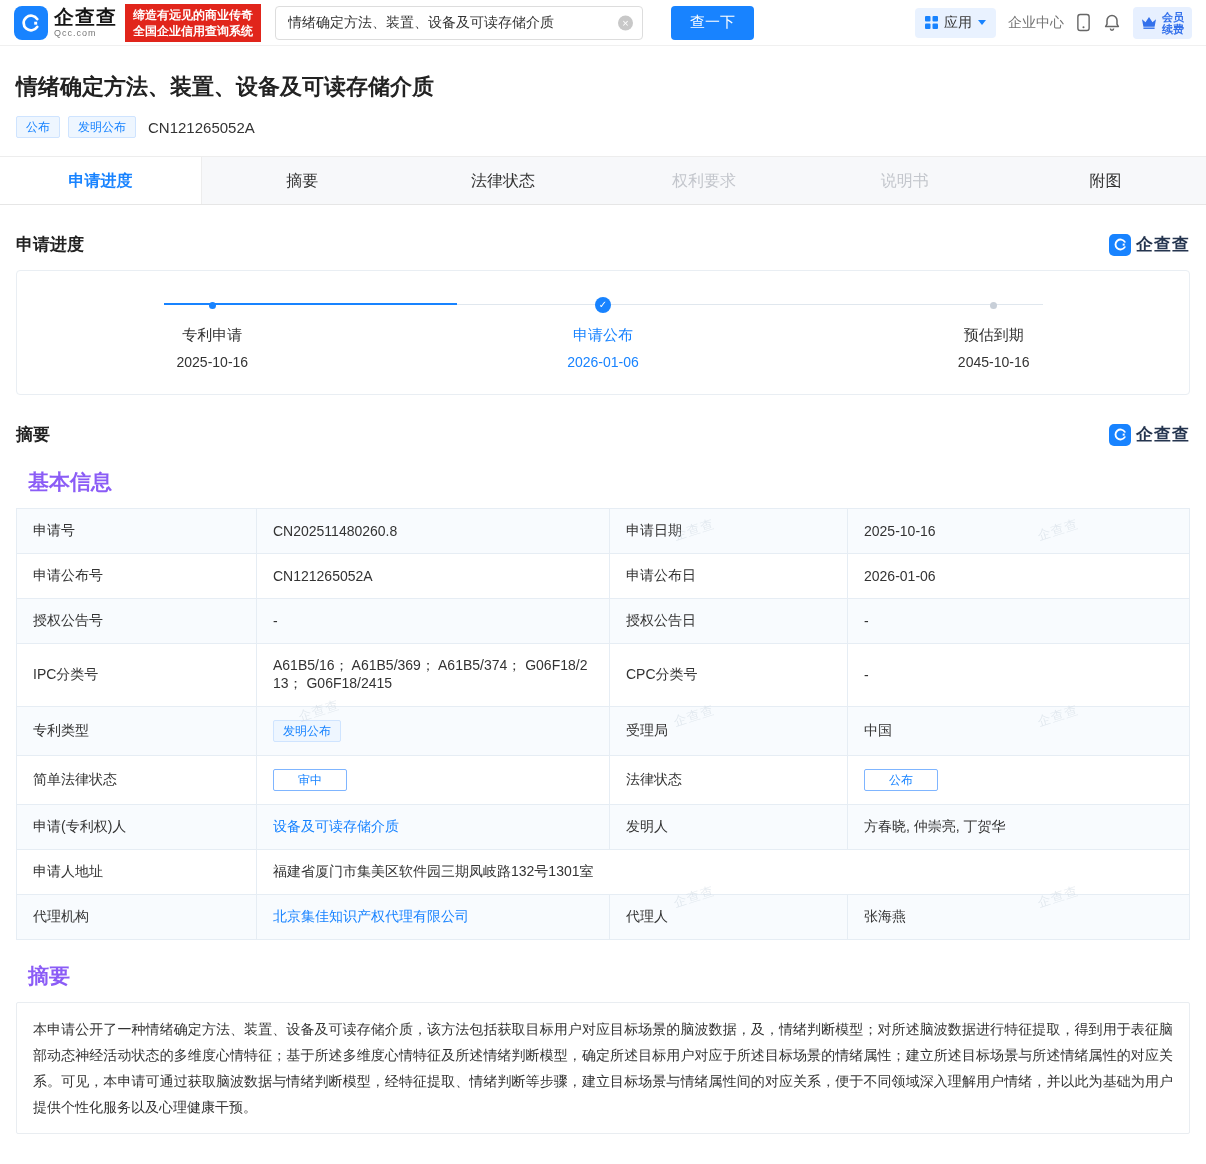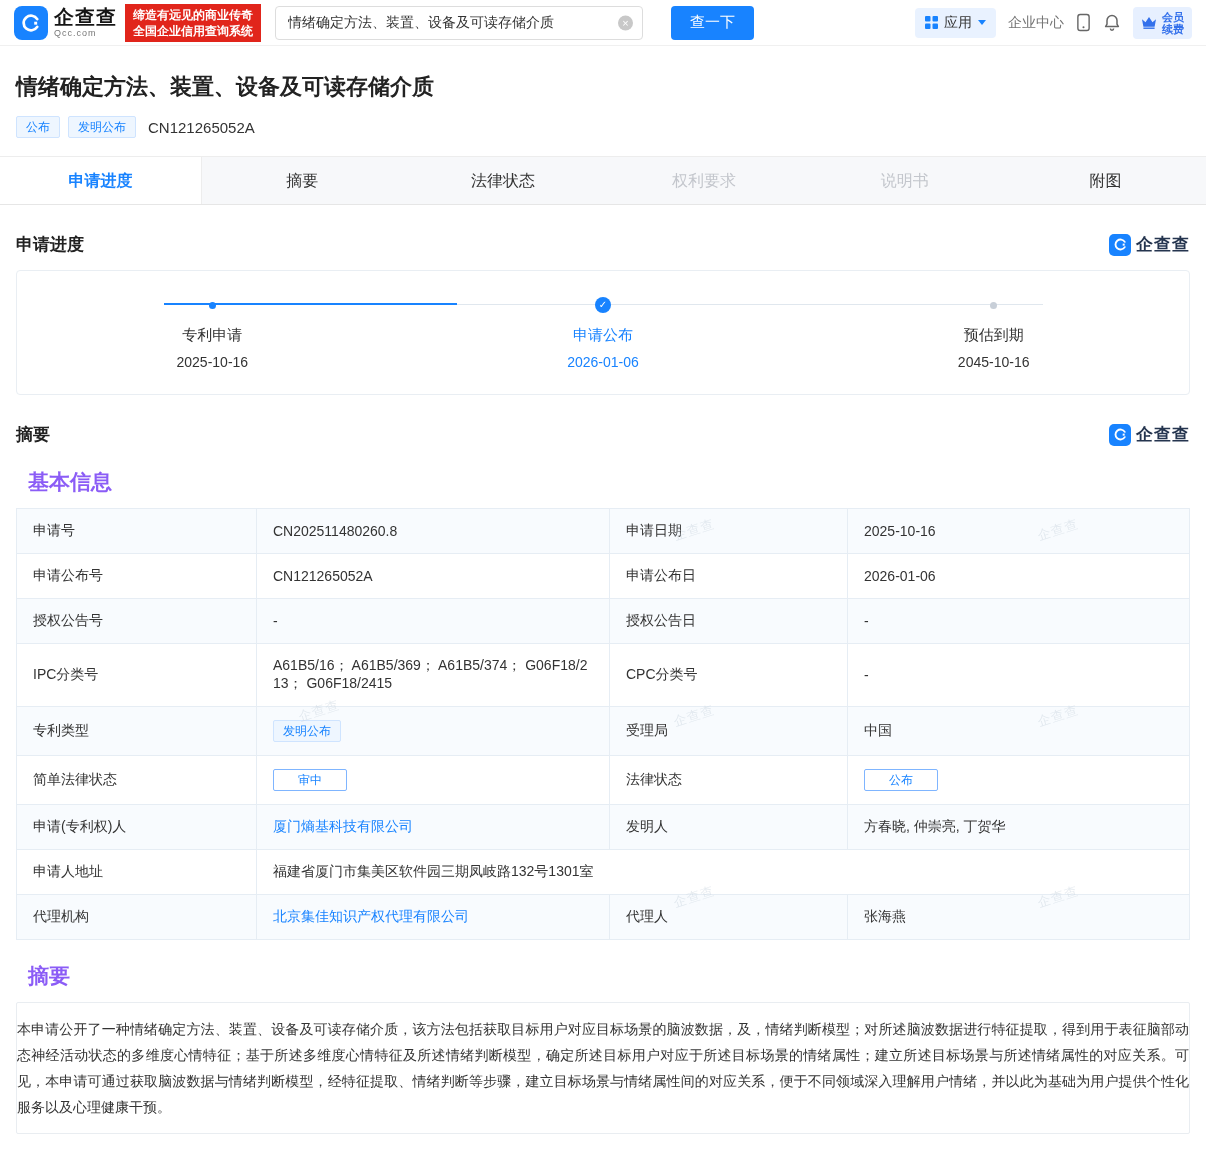--- a/index.html
+++ b/index.html
@@ -61,21 +61,21 @@
   .tl-date { margin-top:9px; font-size:14px; color:#333; }
   .tl-step.current .tl-label, .tl-step.current .tl-date { color:#1883ff; }
   
   .subhead { font-size:21px; color:#8b5cf6; margin:22px 12px 12px; font-weight:bold; }
   .tablewrap { position:relative; }
   .infotable { width:100%; border-collapse:collapse; table-layout:fixed; }
   .infotable td { border:1px solid #e6edf4; padding:13px 16px; font-size:14px; color:#333; vertical-align:middle; word-break:break-all; }
   .infotable tr:nth-child(odd) td { background:#f8fbfe; }
   .link { color:#1883ff; text-decoration:none; cursor:pointer; }
   
-  .abstract { border:1px solid #e9edf1; border-radius:2px; padding:13px 0; font-size:14px; line-height:26px; color:#333; text-align:justify; position:relative; }
+  .abstract { border:1px solid #e9edf1; border-radius:2px; padding:13px 16px; font-size:14px; line-height:26px; color:#333; text-align:justify; position:relative; }
   
   .wm { position:absolute; color:#c9d4de; opacity:.45; font-size:13px; transform:rotate(-18deg); pointer-events:none; user-select:none; letter-spacing:1px; }
 </style>
 </head>
 <body>
 
 <header class="topbar">
   <div class="logo">
     <div class="logo-icon">
       <svg width="22" height="22" viewBox="0 0 24 24">
@@ -258,21 +258,21 @@
         <td>中国</td>
       </tr>
       <tr>
         <td class="lbl">简单法律状态</td>
         <td><span class="tag-outline">审中</span></td>
         <td class="lbl">法律状态</td>
         <td><span class="tag-outline">公布</span></td>
       </tr>
       <tr>
         <td class="lbl">申请(专利权)人</td>
-        <td><a class="link">厦门熵基科技有限公司</a></td>
+        <td><a class="link">设备及可读存储介质</a></td>
         <td class="lbl">发明人</td>
         <td>方春晓, 仲崇亮, 丁贺华</td>
       </tr>
       <tr>
         <td class="lbl">申请人地址</td>
         <td colspan="3">福建省厦门市集美区软件园三期凤岐路132号1301室</td>
       </tr>
       <tr>
         <td class="lbl">代理机构</td>
         <td><a class="link">北京集佳知识产权代理有限公司</a></td>

